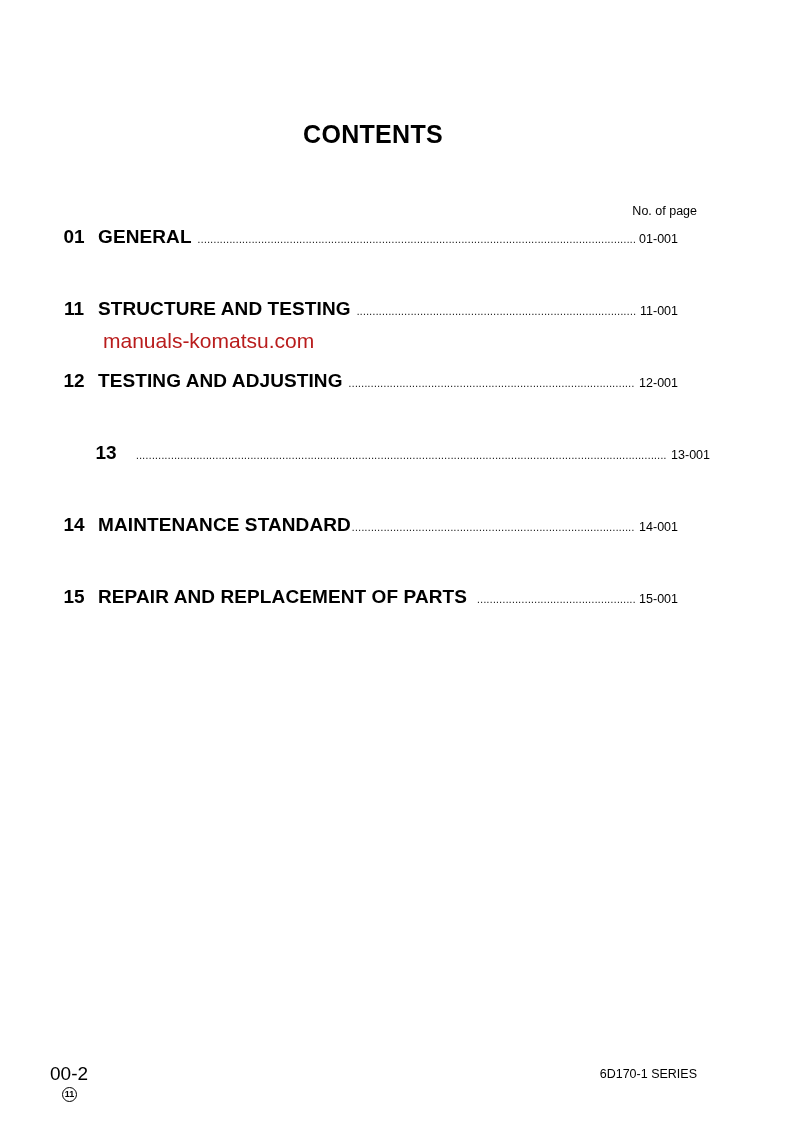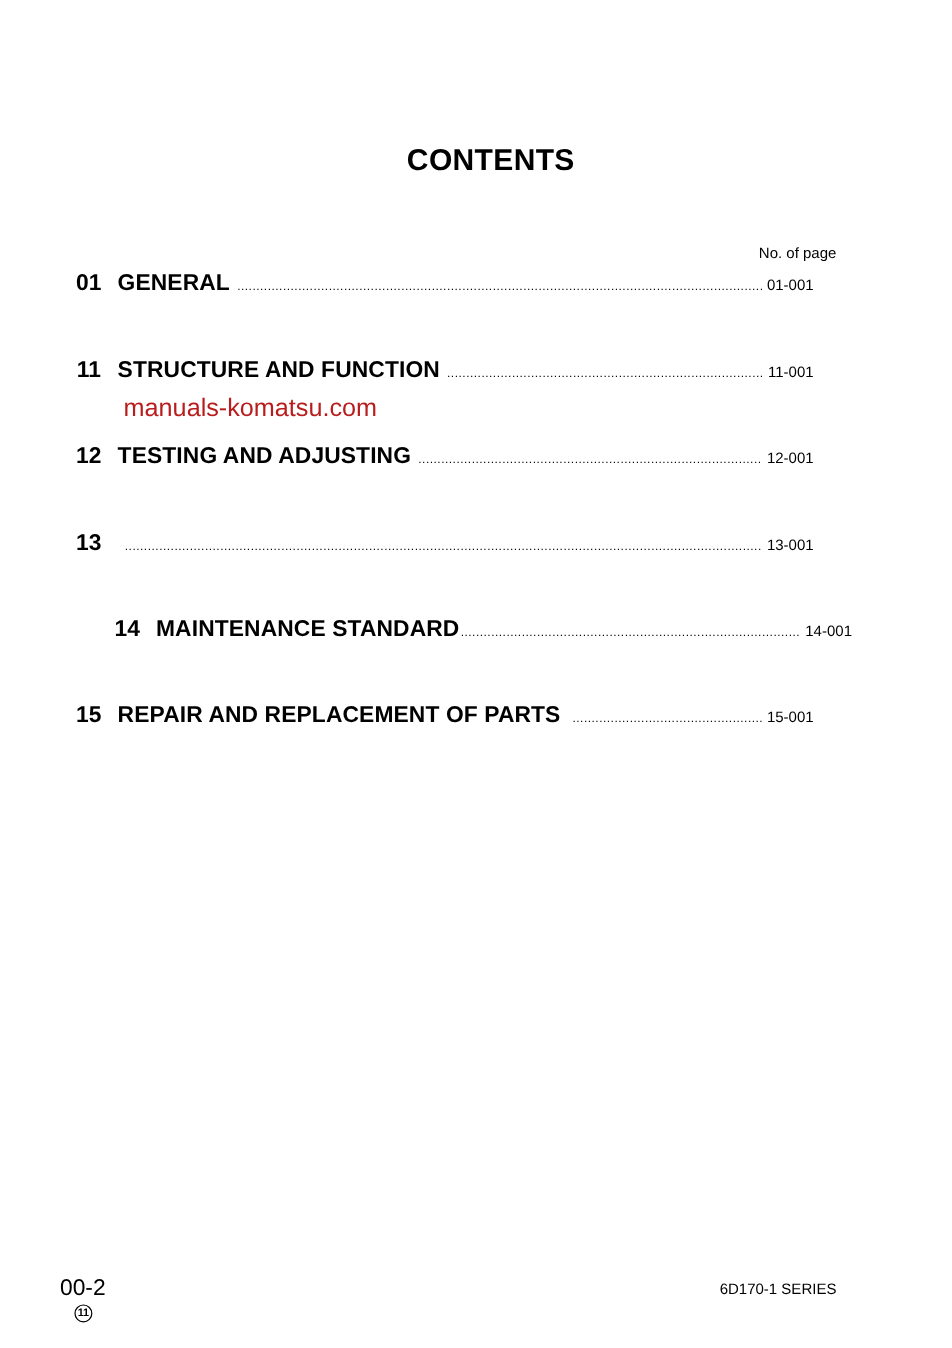--- a/index.html
+++ b/index.html
@@ -1,19 +1,19 @@
 <!DOCTYPE html>
 <html><head>
 <meta charset="utf-8">
 <style>
   html, body { margin: 0; padding: 0; background: #ffffff; }
   body { width: 793px; height: 1123px; position: relative; overflow: hidden;
          font-family: "Liberation Sans", sans-serif; color: #000; }
   .title { position: absolute; left: 0; width: 746px; top: 120px; text-align: center;
-           font-size: 25px; font-weight: bold; letter-spacing: 0.3px; margin-left: 36px; }
+           font-size: 25px; font-weight: bold; letter-spacing: 0.3px; }
   .nopage { position: absolute; right: 96px; top: 204px; font-size: 12.5px; }
   .row { position: absolute; left: 50px; width: 628px; height: 24px; display: flex; align-items: baseline; text-align: center; }
   .num { width: 48px; font-size: 19px; font-weight: bold; }
   .label { font-size: 19px; font-weight: bold; white-space: nowrap; letter-spacing: 0.1px; }
   .dots { flex: 1; overflow: hidden; white-space: nowrap; font-size: 10px; margin: 0 4px 0 6px; letter-spacing: 0.4px; }
   .dots::after { content: "........................................................................................................................................................................................................................................"; }
   .page { font-size: 12.5px; white-space: nowrap; }
   .watermark { position: absolute; left: 103px; top: 329px; font-size: 21px; color: #b91c1c; }
   .footer-left { position: absolute; left: 50px; top: 1063px; font-size: 19px; }
   .footer-mark { position: absolute; left: 62px; top: 1087px; width: 13px; height: 13px; border: 1.5px solid #000;
@@ -28,41 +28,41 @@
 
 <div class="row" style="top:226px;">
   <span class="num">01</span>
   <span class="label">GENERAL</span>
   <span class="dots"></span>
   <span class="page">01-001</span>
 </div>
 
 <div class="row" style="top:298px;">
   <span class="num">11</span>
-  <span class="label">STRUCTURE AND FUNCTION</span>
+  <span class="label">STRUCTURE AND TESTING</span>
   <span class="dots"></span>
   <span class="page">11-001</span>
 </div>
 
 <div class="watermark">manuals-komatsu.com</div>
 
 <div class="row" style="top:370px;">
   <span class="num">12</span>
   <span class="label">TESTING AND ADJUSTING</span>
   <span class="dots"></span>
   <span class="page">12-001</span>
 </div>
 
-<div class="row" style="top:442px;">
+<div class="row" style="top:442px;margin-left:32px;">
   <span class="num">13</span>
   <span class="dots"></span>
   <span class="page">13-001</span>
 </div>
 
-<div class="row" style="top:514px;margin-left:32px;">
+<div class="row" style="top:514px;">
   <span class="num">14</span>
   <span class="label">MAINTENANCE STANDARD</span>
   <span class="dots" style="margin-left:1px;"></span>
   <span class="page">14-001</span>
 </div>
 
 <div class="row" style="top:586px;">
   <span class="num">15</span>
   <span class="label">REPAIR AND REPLACEMENT OF PARTS</span>
   <span class="dots" style="margin-left:10px;"></span>

